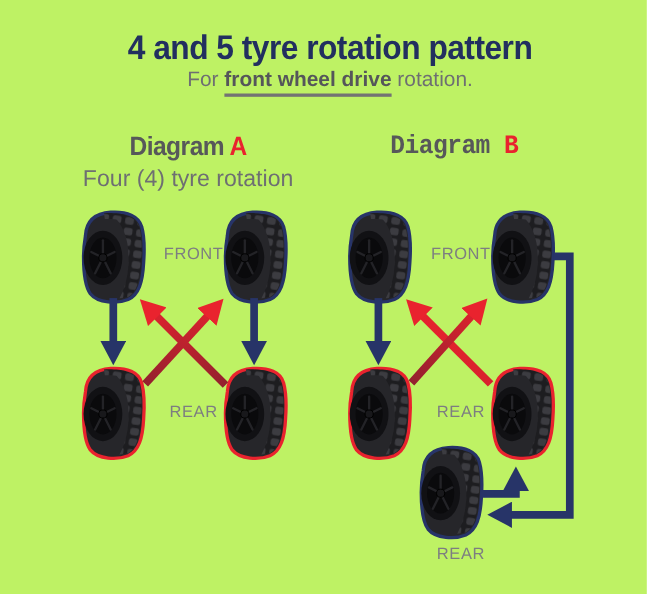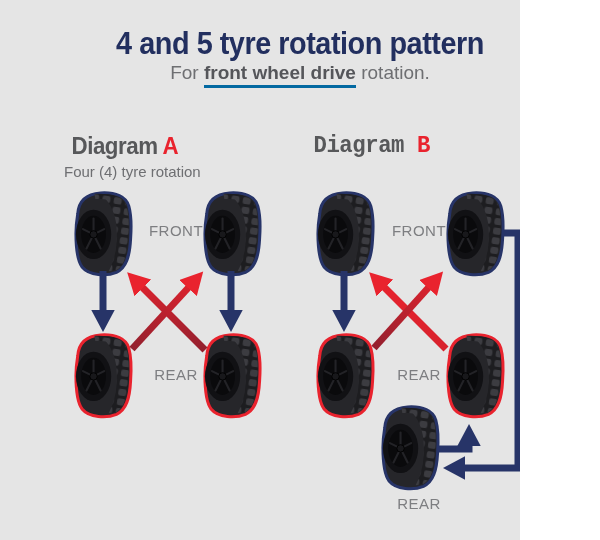--- a/index.html
+++ b/index.html
@@ -1,40 +1,40 @@
 <!DOCTYPE html>
 <html><head>
 <meta charset="utf-8">
 <style>
   html,body{margin:0;padding:0;background:#ffffff;}
   .canvas{
-    position:relative;width:520px;height:540px;background:#e5e5e5;
+    position:relative;width:588px;height:540px;background:#bef264;
     font-family:"Liberation Sans", sans-serif;overflow:hidden;
   }
   
   .title{
     position:absolute;left:0;top:26px;width:600px;margin:0;text-align:center;
     font-size:31px;font-weight:bold;color:#222f5f;letter-spacing:-.5px;
     transform:scaleX(.93);transform-origin:50% 50%;white-space:nowrap;
   }
   .subtitle{
     position:absolute;left:0;top:62px;width:600px;margin:0;text-align:center;
     font-size:19px;color:#6e6f72;white-space:nowrap;
   }
   .subtitle .hl{
     color:#55565a;font-weight:bold;
-    border-bottom:3px solid #0369a1;padding-bottom:2px;
+    border-bottom:3px solid #737373;padding-bottom:2px;
   }
-  .dhead{position:absolute;top:132px;width:214px;}
+  .dhead{position:absolute;top:120px;width:214px;text-align:center;}
   .dhead h2{
     margin:0;font-size:24px;font-weight:bold;color:#57585a;letter-spacing:-.5px;
     transform:scaleX(.93);transform-origin:50% 50%;white-space:nowrap;
   }
   .dhead .red{color:#e9232e;}
-  .dhead p{margin:3px 0 0 0;font-size:15px;color:#6e6f72;white-space:nowrap;}
+  .dhead p{margin:3px 0 0 0;font-size:21px;color:#6e6f72;white-space:nowrap;}
   .dhead-a{left:64px;}
   .dhead-b{left:306px;font-family:Liberation Mono, monospace;}
   .poslabel{
     position:absolute;width:70px;text-align:center;font-size:15px;
     color:#7d7e81;letter-spacing:.5px;white-space:nowrap;padding-left:10px;
   }
   
   .tyre{position:absolute;width:67px;height:89px;}
   .tyre svg{display:block;width:100%;height:100%;}
   .outline-blue{color:#273468;}

